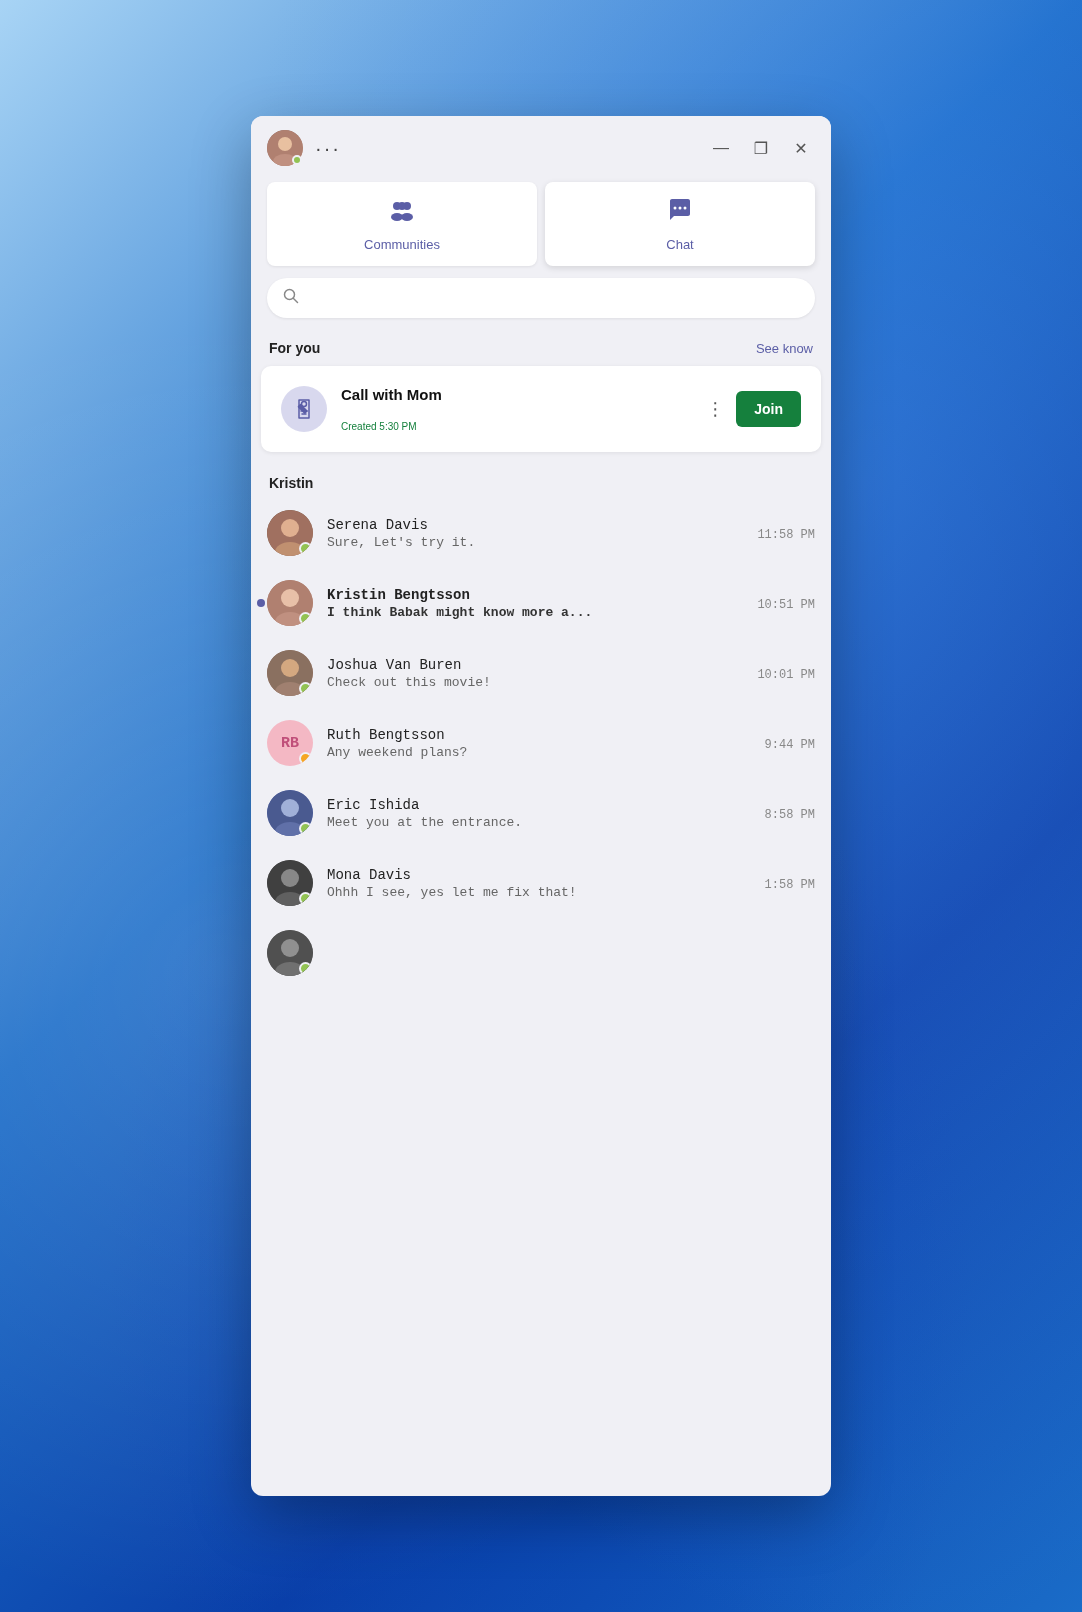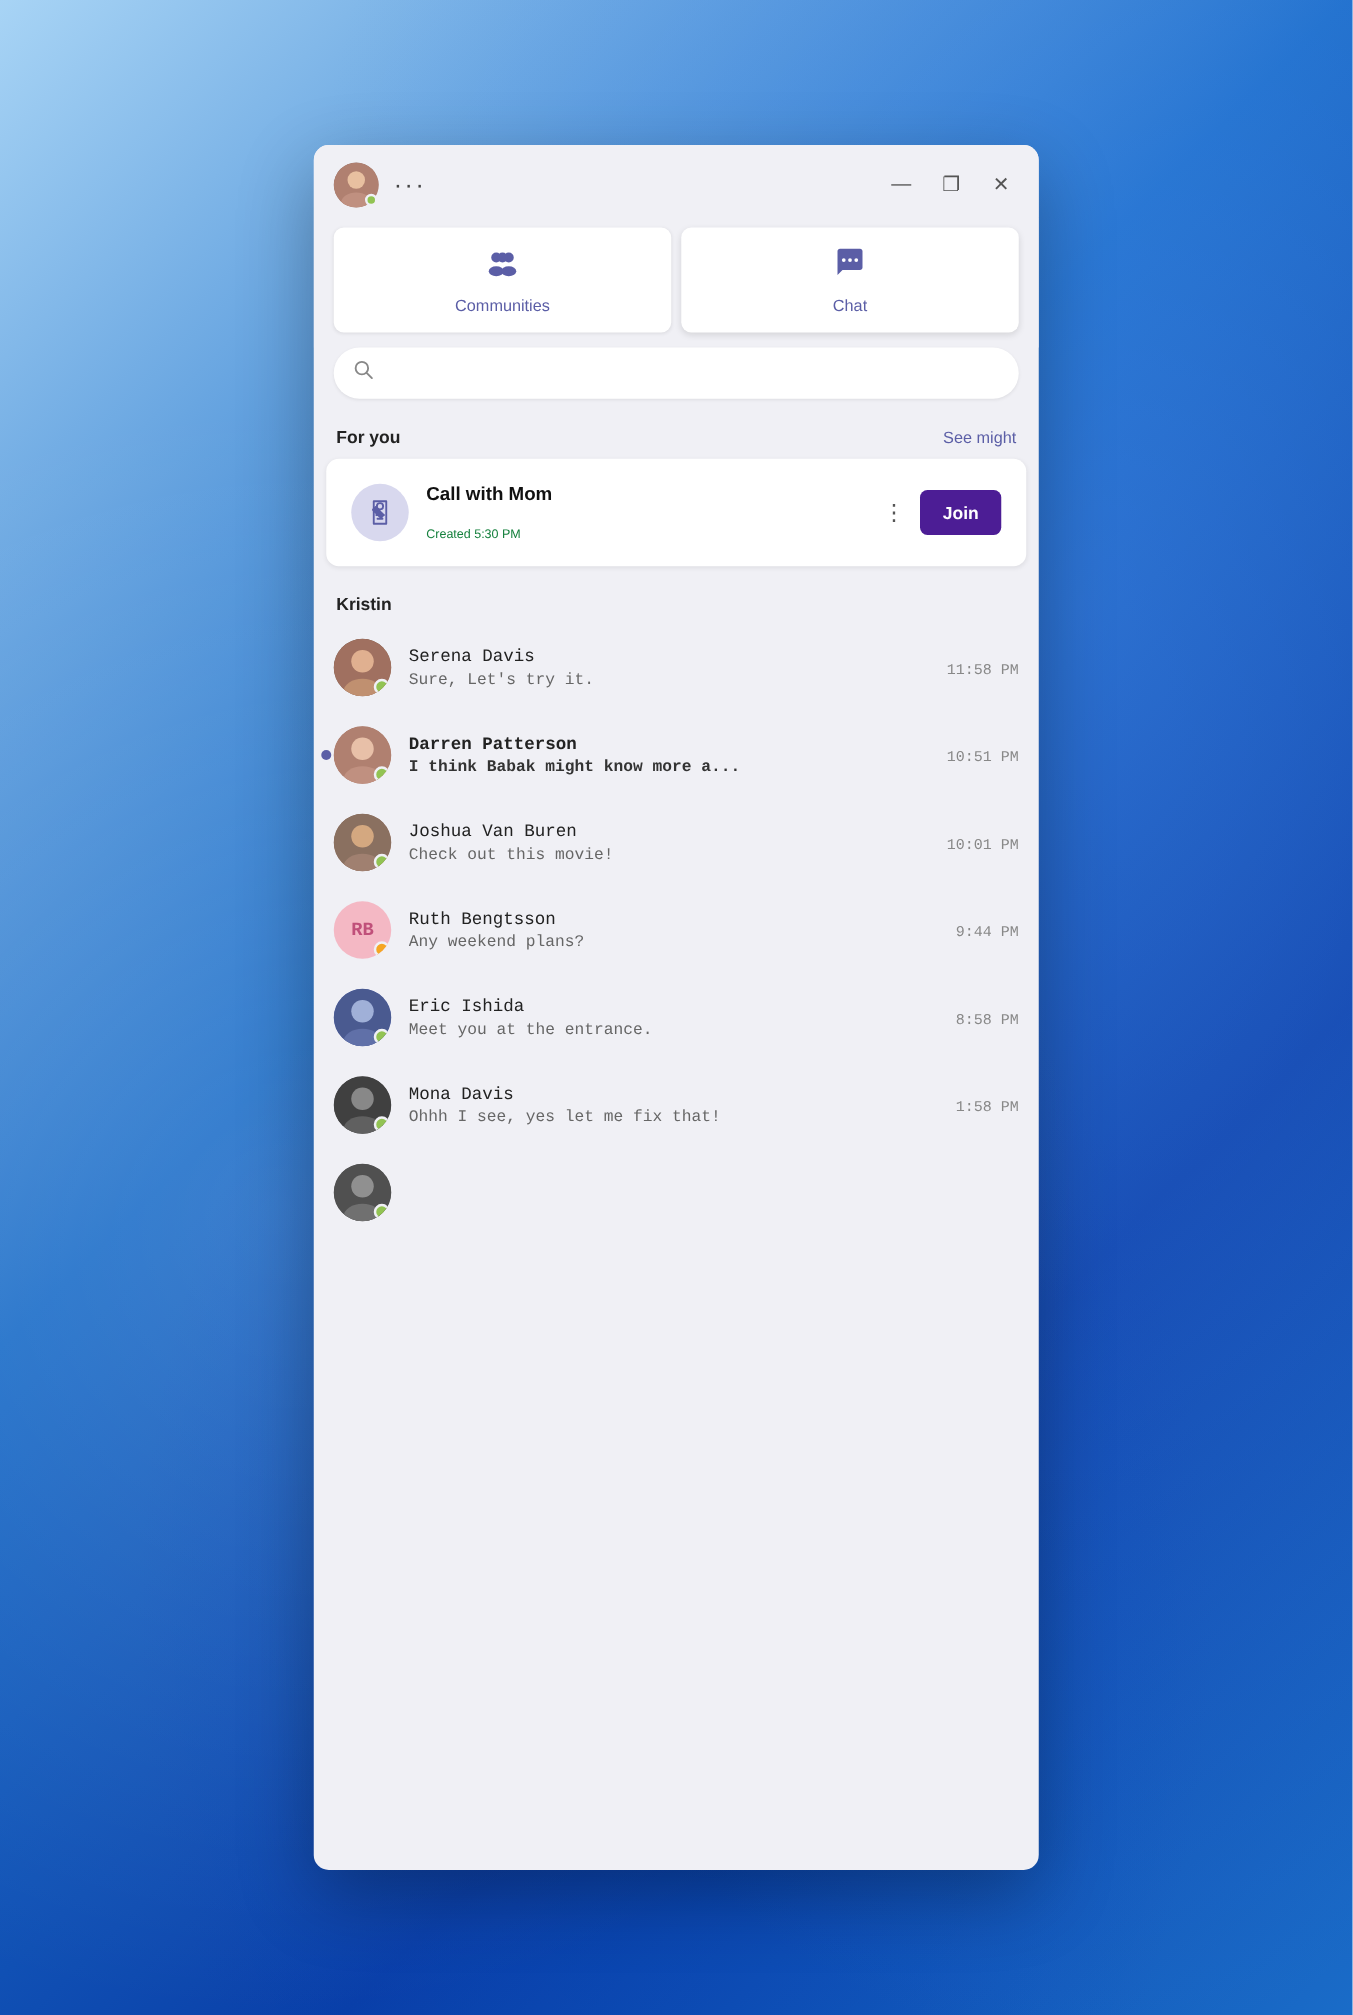--- a/index.html
+++ b/index.html
@@ -247,21 +247,21 @@
       gap: 12px;
     }
 
     .three-dots {
       color: #555;
       font-size: 18px;
       cursor: pointer;
     }
 
     .join-btn {
-      background: #4c1d95;
+      background: #15803d;
       color: white;
       border: none;
       border-radius: 6px;
       padding: 10px 18px;
       font-size: 14px;
       font-weight: 600;
       cursor: pointer;
     }
 
     
@@ -430,21 +430,21 @@
     <span class="search-icon">
       <svg width="16" height="16" viewBox="0 0 16 16" fill="none">
         <circle cx="6.5" cy="6.5" r="5" stroke="#888" stroke-width="1.5"></circle>
         <line x1="10.5" y1="10.5" x2="14.5" y2="14.5" stroke="#888" stroke-width="1.5" stroke-linecap="round"></line>
       </svg>
     </span>
   </div>
 
   <div class="section-header">
     <span class="section-title">For you</span>
-    <button class="see-more">See might</button>
+    <button class="see-more">See know</button>
   </div>
 
   <div class="call-card">
     <div class="call-icon">
       <svg width="24" height="24" viewBox="0 0 24 24" fill="none">
         <path d="M13 11C13 11 11 9 9 7C8.5 6.5 8 7 7.5 7.5L6 9C5.5 9.5 5.5 10 6 10.5C7 11.5 8 12.5 9 13.5C10 14.5 11 15.5 12 16.5C12.5 17 13 17 13.5 16.5L15 15C15.5 14.5 16 14 15.5 13.5C13.5 11.5 13 11 13 11Z" fill="#5b5ea6"></path>
         <path d="M7 3L17 3L17 21L7 21L7 3Z" stroke="#5b5ea6" stroke-width="1.5" stroke-linejoin="round" fill="none" rx="2"></path>
         <circle cx="12" cy="7" r="2.5" stroke="#5b5ea6" stroke-width="1.5" fill="none"></circle>
         <line x1="9" y1="14" x2="15" y2="14" stroke="#5b5ea6" stroke-width="1.5" stroke-linecap="round"></line>
         <line x1="10" y1="17" x2="14" y2="17" stroke="#5b5ea6" stroke-width="1.5" stroke-linecap="round"></line>
@@ -486,21 +486,21 @@
       <div class="unread-dot"></div>
       <div class="chat-avatar av-kristin">
         <svg width="46" height="46" viewBox="0 0 46 46">
             <circle cx="23" cy="23" r="23" fill="#b08070"></circle>
             <circle cx="23" cy="18" r="9" fill="#e8c0a8"></circle>
             <ellipse cx="23" cy="42" rx="15" ry="10" fill="#c09080"></ellipse>
           </svg>
         <div class="chat-avatar-status status-green"></div>
       </div>
       <div class="chat-info">
-        <div class="chat-name unread">Darren Patterson</div>
+        <div class="chat-name unread">Kristin Bengtsson</div>
         <div class="chat-preview unread">I think Babak might know more a...</div>
       </div>
       <div class="chat-time">10:51 PM</div>
     </div>
 
     <div class="chat-item">
       <div class="chat-avatar av-joshua">
         <svg width="46" height="46" viewBox="0 0 46 46">
             <circle cx="23" cy="23" r="23" fill="#8a7060"></circle>
             <circle cx="23" cy="18" r="9" fill="#d4a880"></circle>

